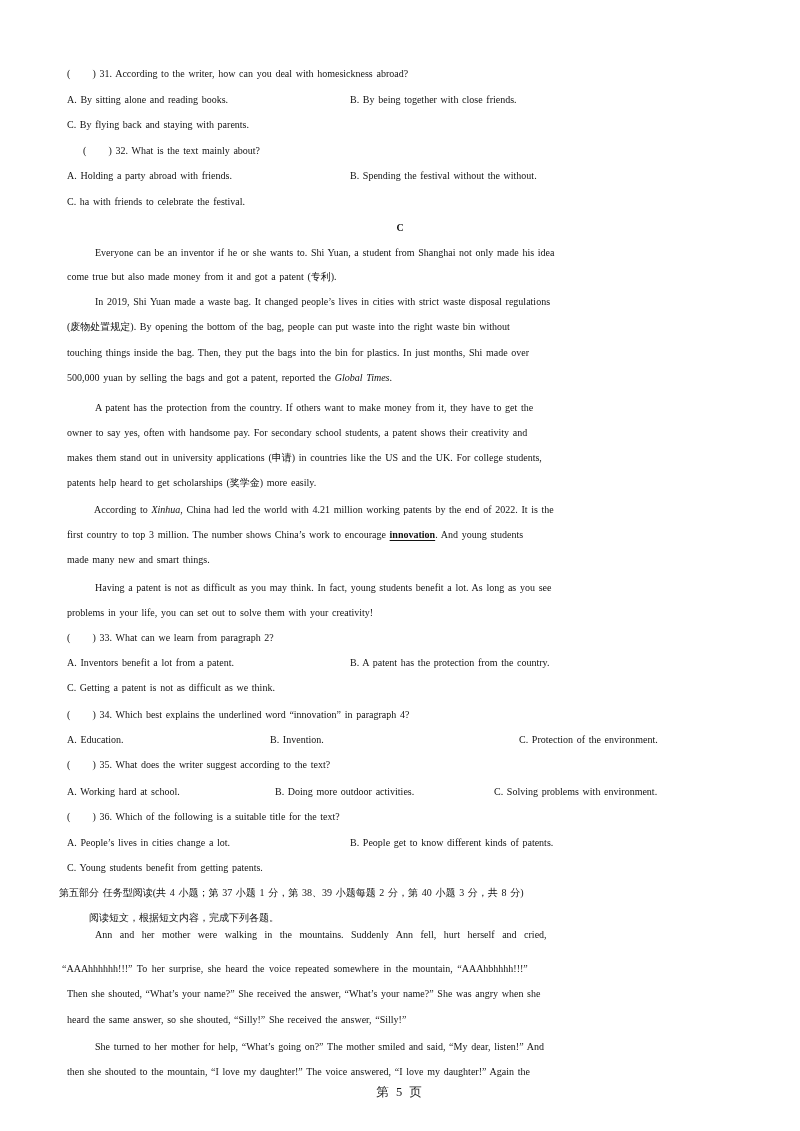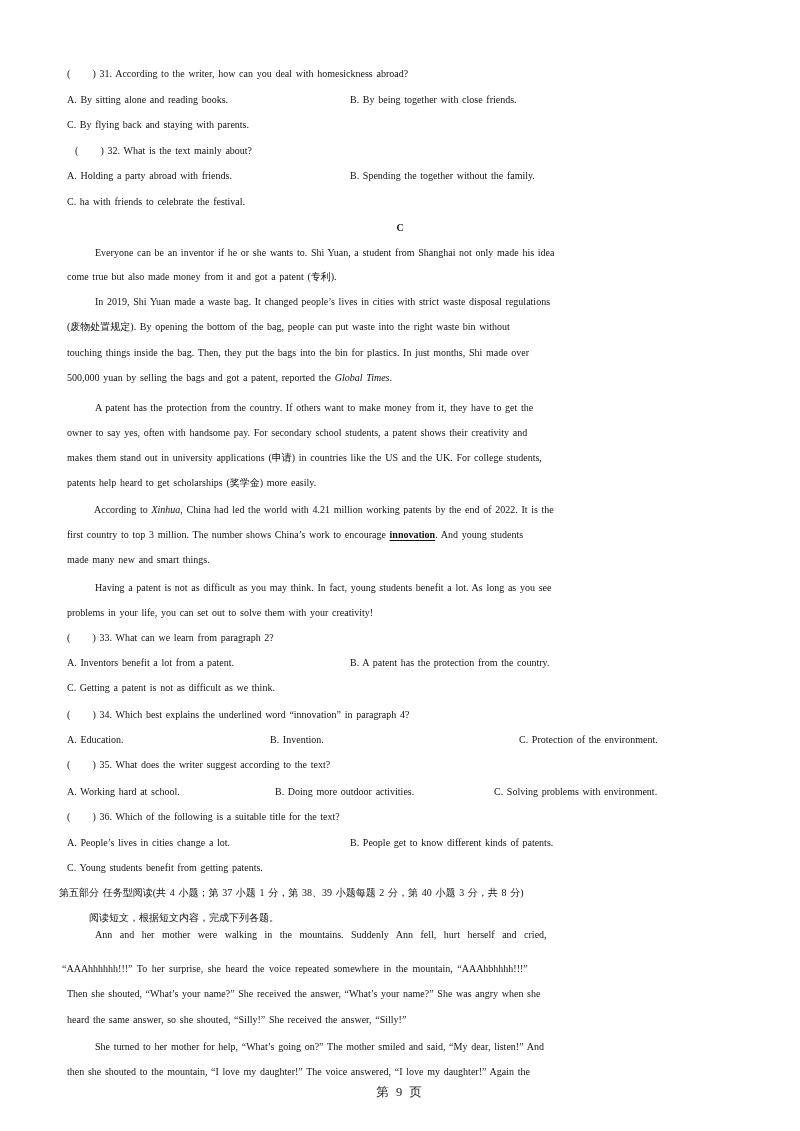--- a/index.html
+++ b/index.html
@@ -53,22 +53,22 @@
   }
 </style>
 </head>
 <body>
 
 <div class="page">
   <div class="lines" id="lines">
       <div class="line" style="top: 64px;"><span class="sp" style="left: 0px;"><span>(      ) 31. According to the writer, how can you deal with homesickness abroad?</span></span></div>
       <div class="line" style="top: 90px;"><span class="sp" style="left: 0px;"><span>A. By sitting alone and reading books.</span></span><span class="sp" style="left: 283px;"><span>B. By being together with close friends.</span></span></div>
       <div class="line" style="top: 115px;"><span class="sp" style="left: 0px;"><span>C. By flying back and staying with parents.</span></span></div>
-      <div class="line" style="top: 141px;"><span class="sp" style="left: 8px;"><span>(      ) 32. What is the text mainly about?</span></span></div>
-      <div class="line" style="top: 166px;"><span class="sp" style="left: 0px;"><span>A. Holding a party abroad with friends.</span></span><span class="sp" style="left: 283px;"><span>B. Spending the together without the family.</span></span></div>
+      <div class="line" style="top: 141px;"><span class="sp" style="left: 16px;"><span>(      ) 32. What is the text mainly about?</span></span></div>
+      <div class="line" style="top: 166px;"><span class="sp" style="left: 0px;"><span>A. Holding a party abroad with friends.</span></span><span class="sp" style="left: 283px;"><span>B. Spending the festival without the without.</span></span></div>
       <div class="line" style="top: 192px;"><span class="sp" style="left: 0px;"><span>C. ha with friends to celebrate the festival.</span></span></div>
       <div class="line" style="top: 218px;"><span class="sp center"><span class="b">C</span></span></div>
       <div class="line" style="top: 243px;"><span class="sp" style="left: 28px;"><span>Everyone can be an inventor if he or she wants to. Shi Yuan, a student from Shanghai not only made his idea</span></span></div>
       <div class="line" style="top: 267px;"><span class="sp" style="left: 0px;"><span>come true but also made money from it and got a patent (专利).</span></span></div>
       <div class="line" style="top: 292px;"><span class="sp" style="left: 28px;"><span>In 2019, Shi Yuan made a waste bag. It changed people’s lives in cities with strict waste disposal regulations</span></span></div>
       <div class="line" style="top: 317px;"><span class="sp" style="left: 0px;"><span>(废物处置规定). By opening the bottom of the bag, people can put waste into the right waste bin without</span></span></div>
       <div class="line" style="top: 343px;"><span class="sp" style="left: 0px;"><span>touching things inside the bag. Then, they put the bags into the bin for plastics. In just months, Shi made over</span></span></div>
       <div class="line" style="top: 368px;"><span class="sp" style="left: 0px;"><span>500,000 yuan by selling the bags and got a patent, reported the </span><span class="i">Global Times</span><span>.</span></span></div>
       <div class="line" style="top: 398px;"><span class="sp" style="left: 28px;"><span>A patent has the protection from the country. If others want to make money from it, they have to get the</span></span></div>
       <div class="line" style="top: 423px;"><span class="sp" style="left: 0px;"><span>owner to say yes, often with handsome pay. For secondary school students, a patent shows their creativity and</span></span></div>
@@ -91,14 +91,14 @@
       <div class="line" style="top: 858px;"><span class="sp" style="left: 0px;"><span>C. Young students benefit from getting patents.</span></span></div>
       <div class="line" style="top: 883px;"><span class="sp" style="left: -8px;"><span>第五部分 任务型阅读(共 4 小题；第 37 小题 1 分，第 38、39 小题每题 2 分，第 40 小题 3 分，共 8 分)</span></span></div>
       <div class="line" style="top: 908px;"><span class="sp" style="left: 22px;"><span>阅读短文，根据短文内容，完成下列各题。</span></span></div>
       <div class="line" style="top: 925px;"><span class="sp" style="left: 28px; word-spacing: 5px;"><span>Ann and her mother were walking in the mountains. Suddenly Ann fell, hurt herself and cried,</span></span></div>
       <div class="line" style="top: 959px;"><span class="sp" style="left: -5px; word-spacing: 2px;"><span>“AAAhhhhhh!!!” To her surprise, she heard the voice repeated somewhere in the mountain, “AAAhbhhhh!!!”</span></span></div>
       <div class="line" style="top: 984px;"><span class="sp" style="left: 0px;"><span>Then she shouted, “What’s your name?” She received the answer, “What’s your name?” She was angry when she</span></span></div>
       <div class="line" style="top: 1010px;"><span class="sp" style="left: 0px;"><span>heard the same answer, so she shouted, “Silly!” She received the answer, “Silly!”</span></span></div>
       <div class="line" style="top: 1037px;"><span class="sp" style="left: 28px;"><span>She turned to her mother for help, “What’s going on?” The mother smiled and said, “My dear, listen!” And</span></span></div>
       <div class="line" style="top: 1062px;"><span class="sp" style="left: 0px;"><span>then she shouted to the mountain, “I love my daughter!” The voice answered, “I love my daughter!” Again the</span></span></div>
     </div>
-  <div class="footer" id="footer" style="top: 1084px;">第 9 页</div>
+  <div class="footer" id="footer" style="top: 1084px;">第 5 页</div>
 </div>
 
 </body></html>

